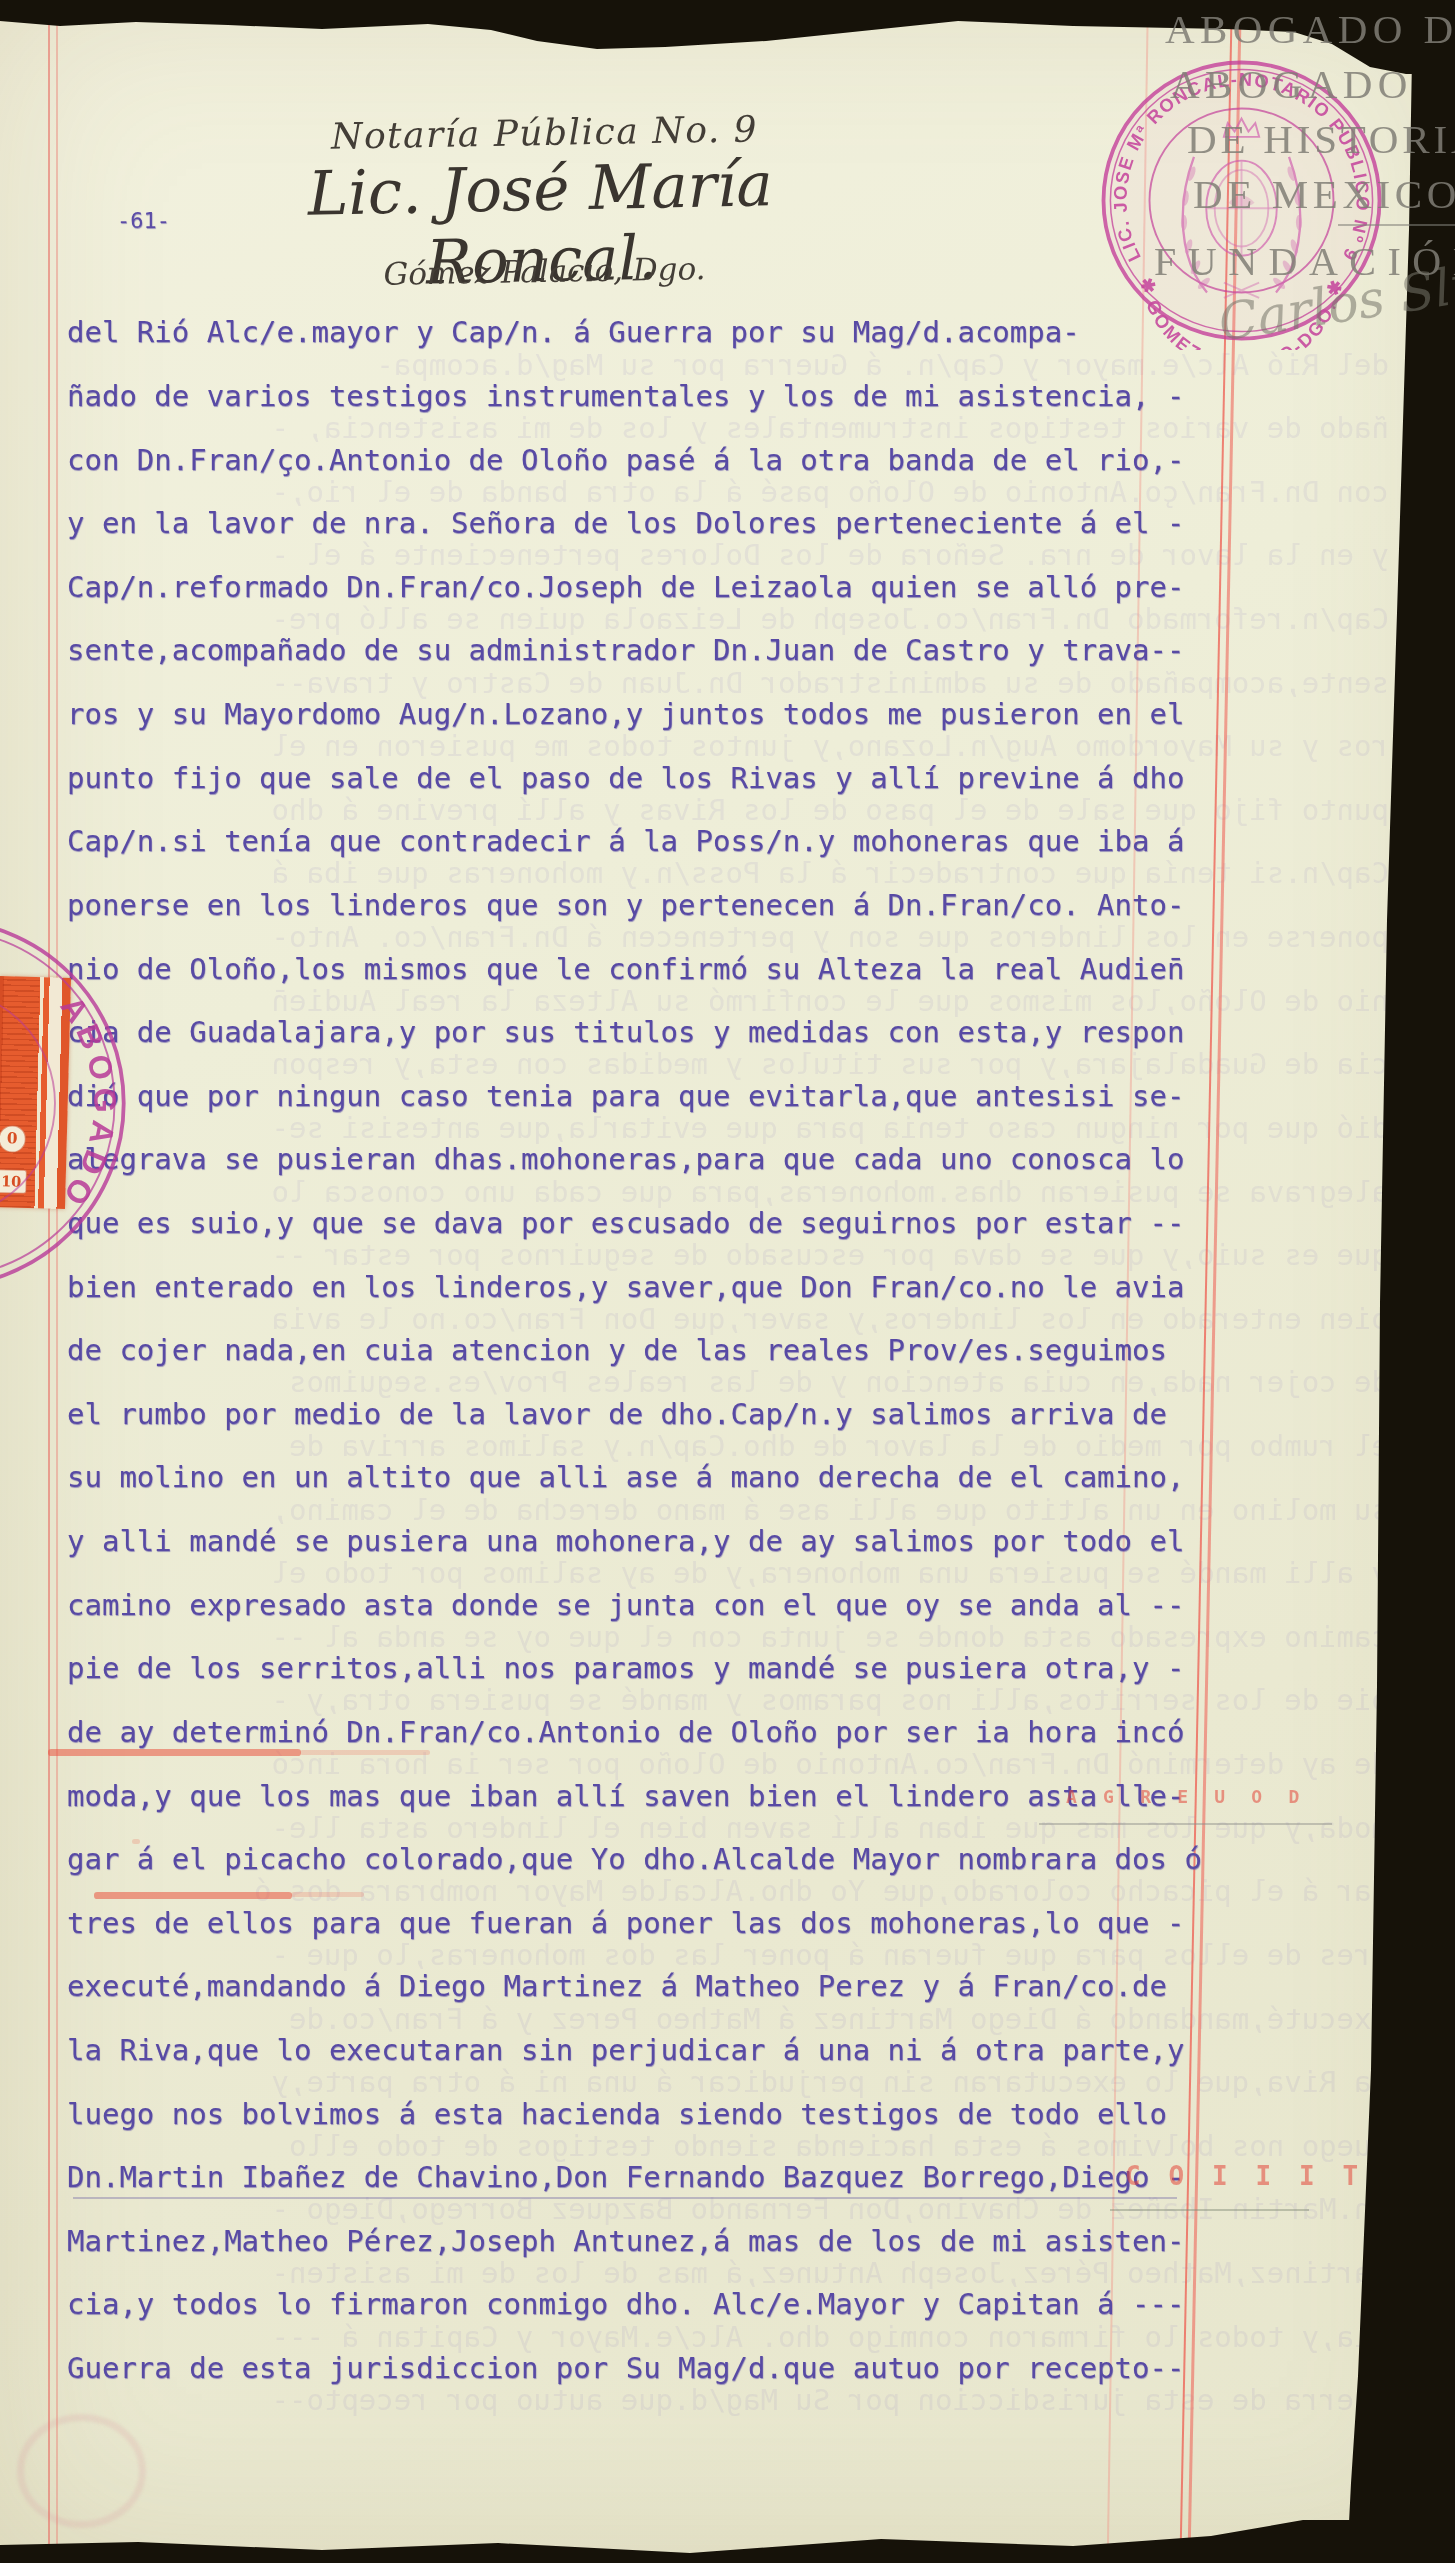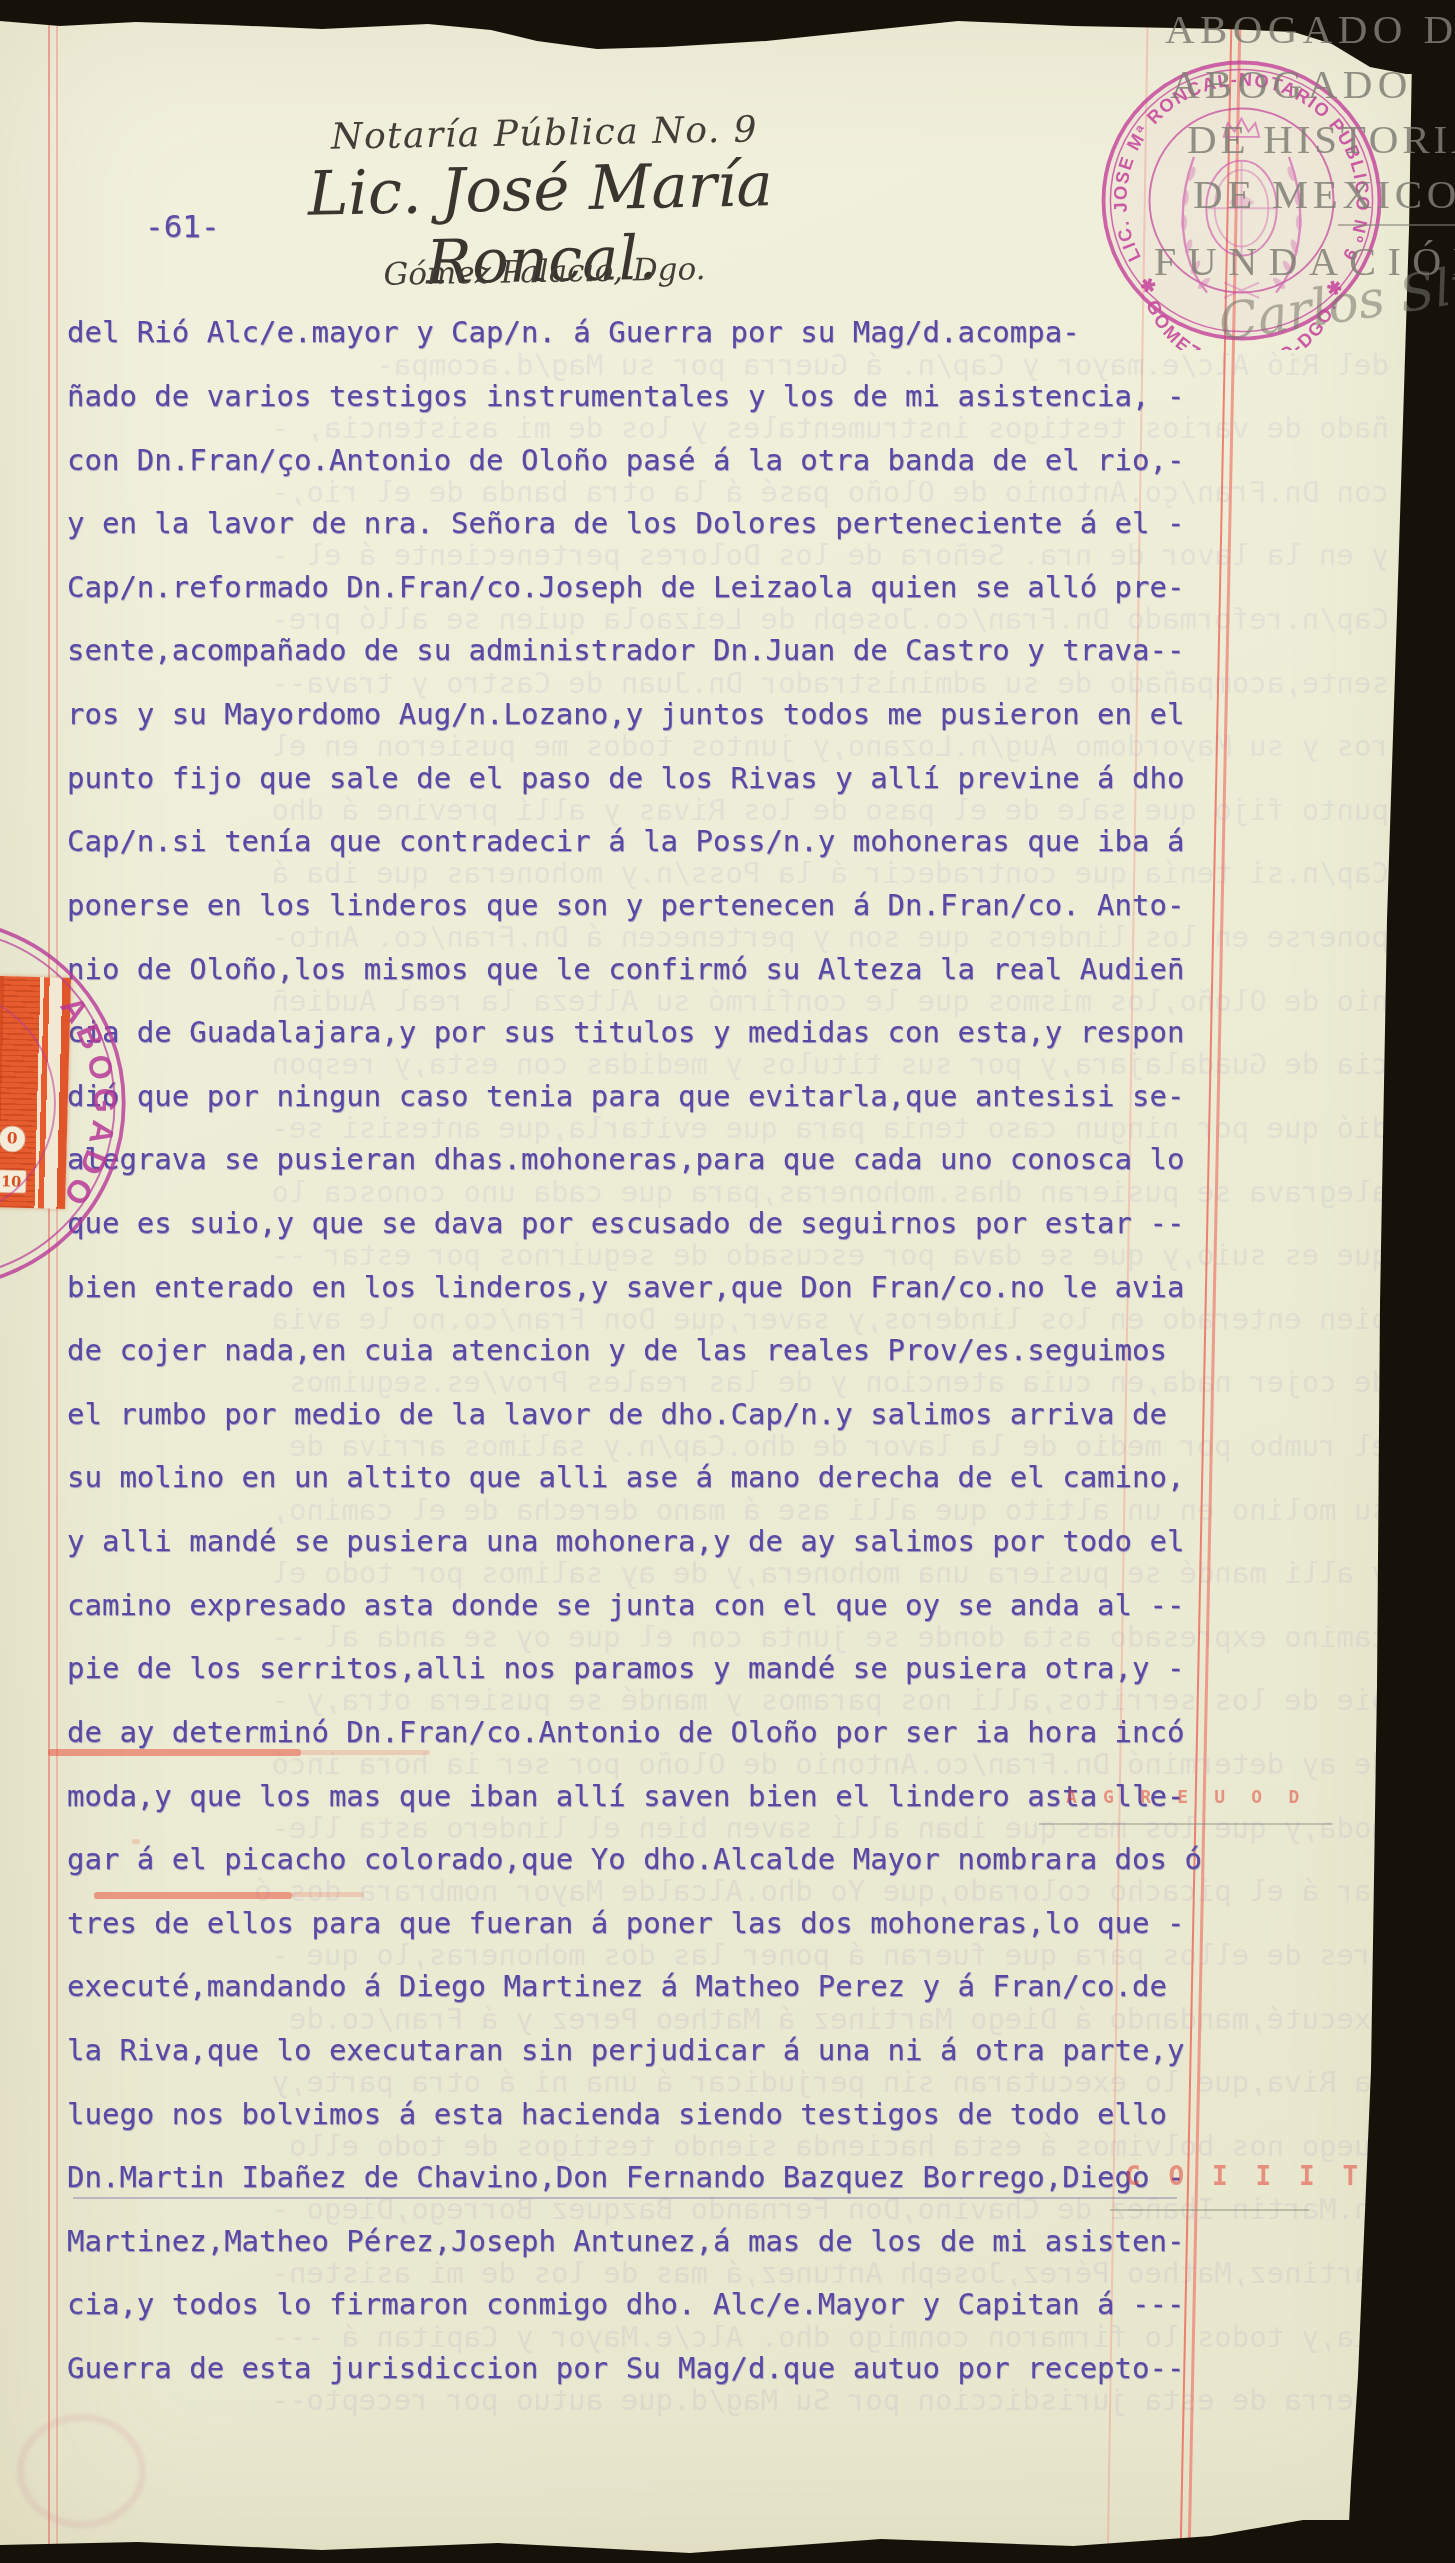--- a/index.html
+++ b/index.html
@@ -25,23 +25,22 @@
   
   .typed-layer{position:absolute;left:0;top:0;width:100%;height:100%;z-index:20;}
   .typed-line{
     position:absolute;left:67px;width:1150px;
     font-family:"DejaVu Sans Mono",monospace;font-size:29px;line-height:31px;
     color:#584aa4;white-space:pre;
     text-shadow:0.5px 0.5px 0.8px rgba(88,74,164,.55);
   }
   .page-number{
     position:absolute;left:117px;top:208px;z-index:20;
-    font-family:"DejaVu Sans Mono",monospace;font-size:31px;color:#5b4ca6;
+    font-family:"DejaVu Sans Mono",monospace;font-size:22px;color:#5b4ca6;
     text-shadow:0.5px 0.5px 0.8px rgba(88,74,164,.55);
-    margin-left:28px;
   }
   
   .ghost-layer{position:absolute;left:0;top:0;width:1456px;height:2563px;z-index:5;transform:scaleX(-1);}
   .ghost-line{
     position:absolute;left:67px;width:1122px;
     font-family:"DejaVu Sans Mono",monospace;font-size:29px;line-height:31px;
     color:#8577bd;opacity:.11;filter:blur(0.5px);white-space:pre;
   }
   
   .letterhead{position:absolute;z-index:18;color:#433e37;font-family:"DejaVu Serif",serif;font-style:italic;}

